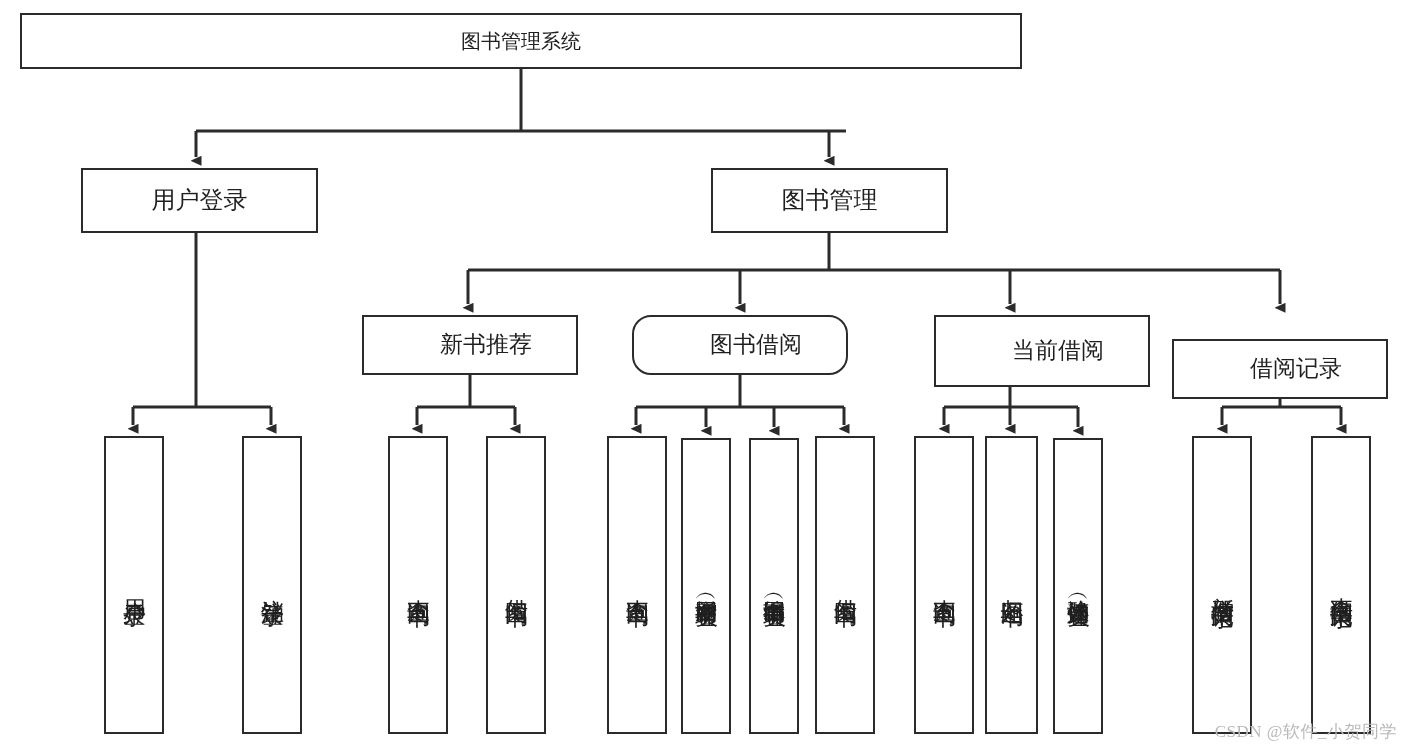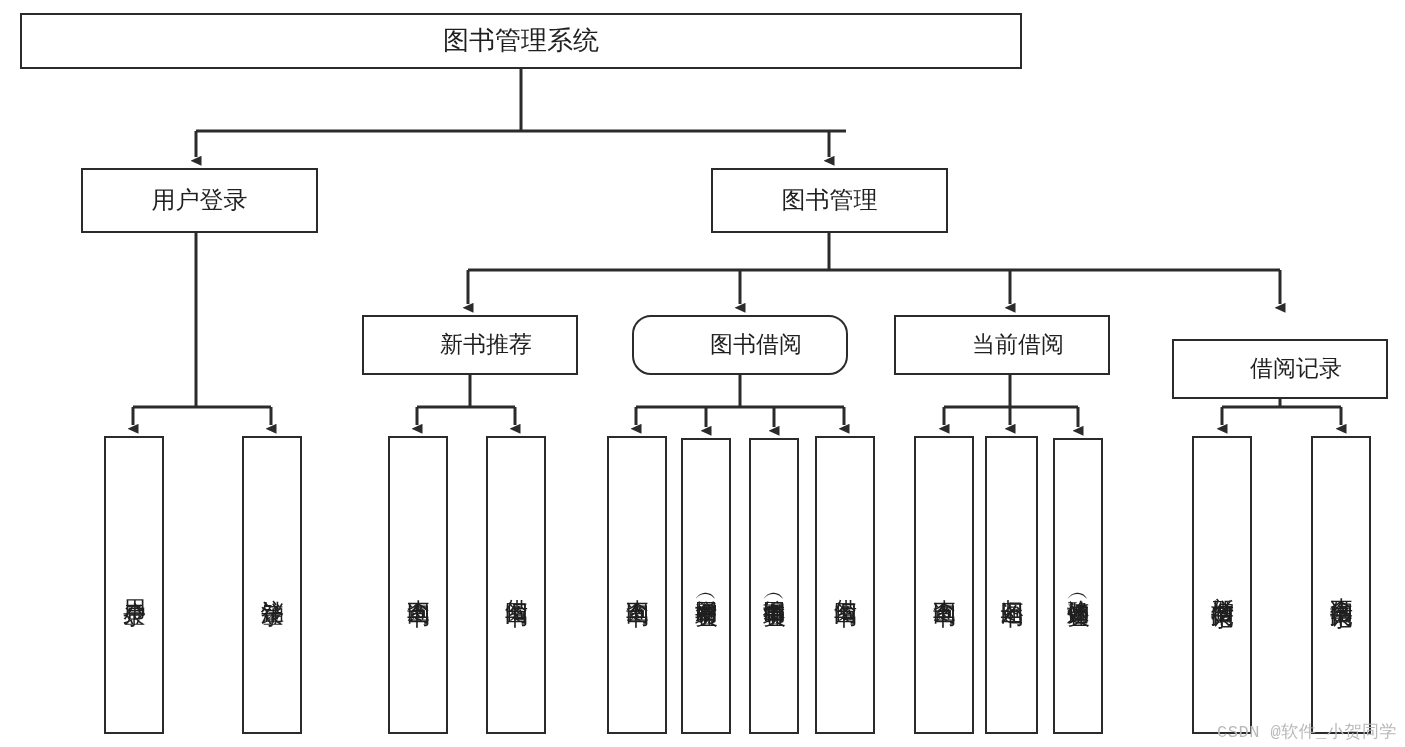--- a/index.html
+++ b/index.html
@@ -29,32 +29,32 @@
   .node.h{            
     writing-mode:horizontal-tb;
   }
   .node.v{            
     writing-mode:vertical-rl;
     text-orientation:upright;
     letter-spacing:2px;
   }
   .node .lbl{display:block;white-space:pre-wrap;}
 
-  #root-node{font-size:26px;}
+  #root-node{font-size:20px;}
   .lvl2{font-size:24px;}
   .lvl3{font-size:23px;padding-left:32px;}
   .leaf{font-size:23px;}
   .leaf.narrow{font-size:22px;letter-spacing:1px;}
 
   #watermark{
     position:absolute;
     right:8px;bottom:4px;
     font-size:17px;
     color:#b9b9b9;
-    font-family:Liberation Mono, monospace;
+    font-family:Liberation Serif, serif;
     white-space:nowrap;
     letter-spacing:0.5px;
     margin-left:6px;
   }
 </style>
 </head>
 <body>
 
 <div id="canvas">
 
@@ -123,21 +123,21 @@
   </div>
 
   <div class="node h lvl3" style="left:362px;top:315px;width:216px;height:60px;">
     <span class="lbl">新书推荐</span>
   </div>
 
   <div class="node h lvl3" style="left:632px;top:315px;width:216px;height:60px;border-radius:19px;">
     <span class="lbl">图书借阅</span>
   </div>
 
-  <div class="node h lvl3" style="left:894px;top:315px;width:216px;height:60px;align-items:center;">
+  <div class="node h lvl3" style="left:934px;top:315px;width:216px;height:72px;align-items:center;">
     <span class="lbl">当前借阅</span>
   </div>
 
   <div class="node h lvl3" style="left:1172px;top:315px;width:216px;height:60px;margin-top:24px;">
     <span class="lbl">借阅记录</span>
   </div>
 
   <div class="node v leaf" style="left:104px;top:436px;width:60px;height:298px;">
     <span class="lbl">用户登录</span>
   </div>

